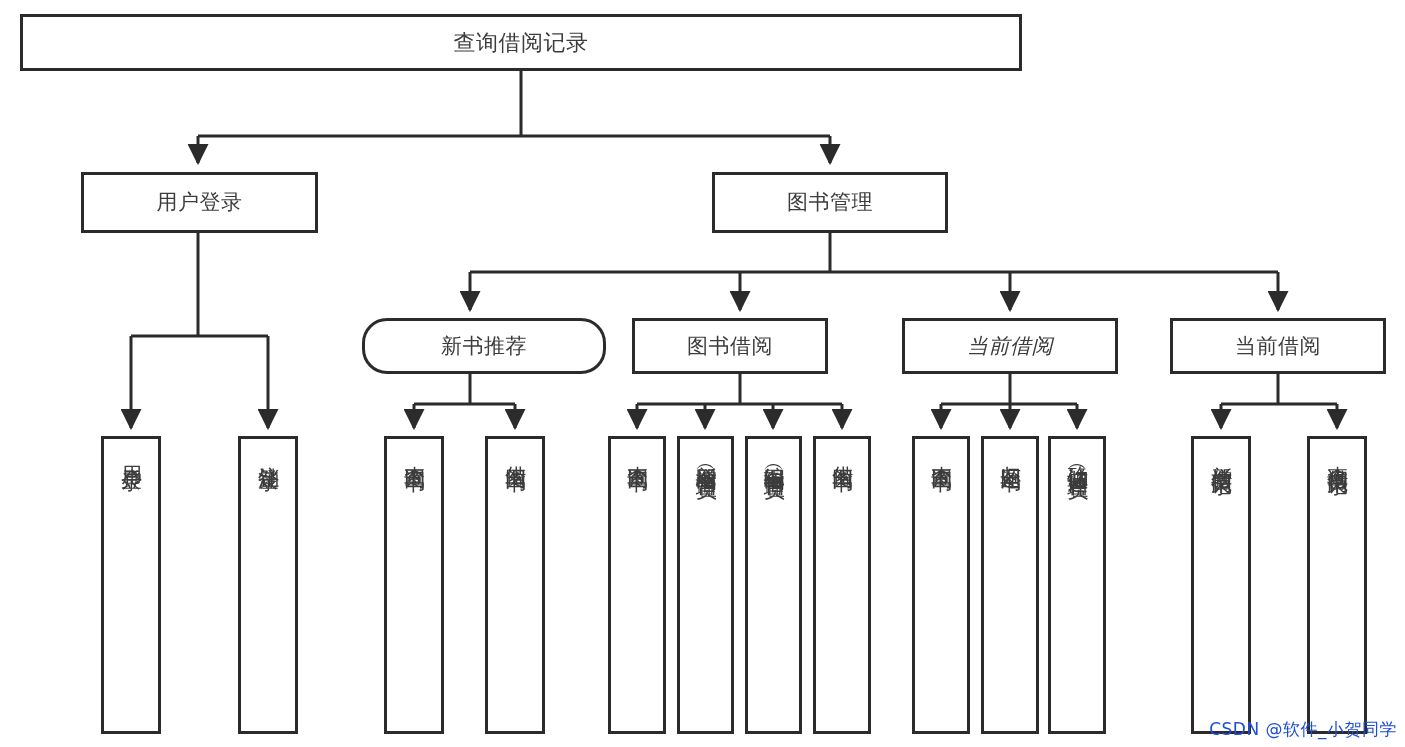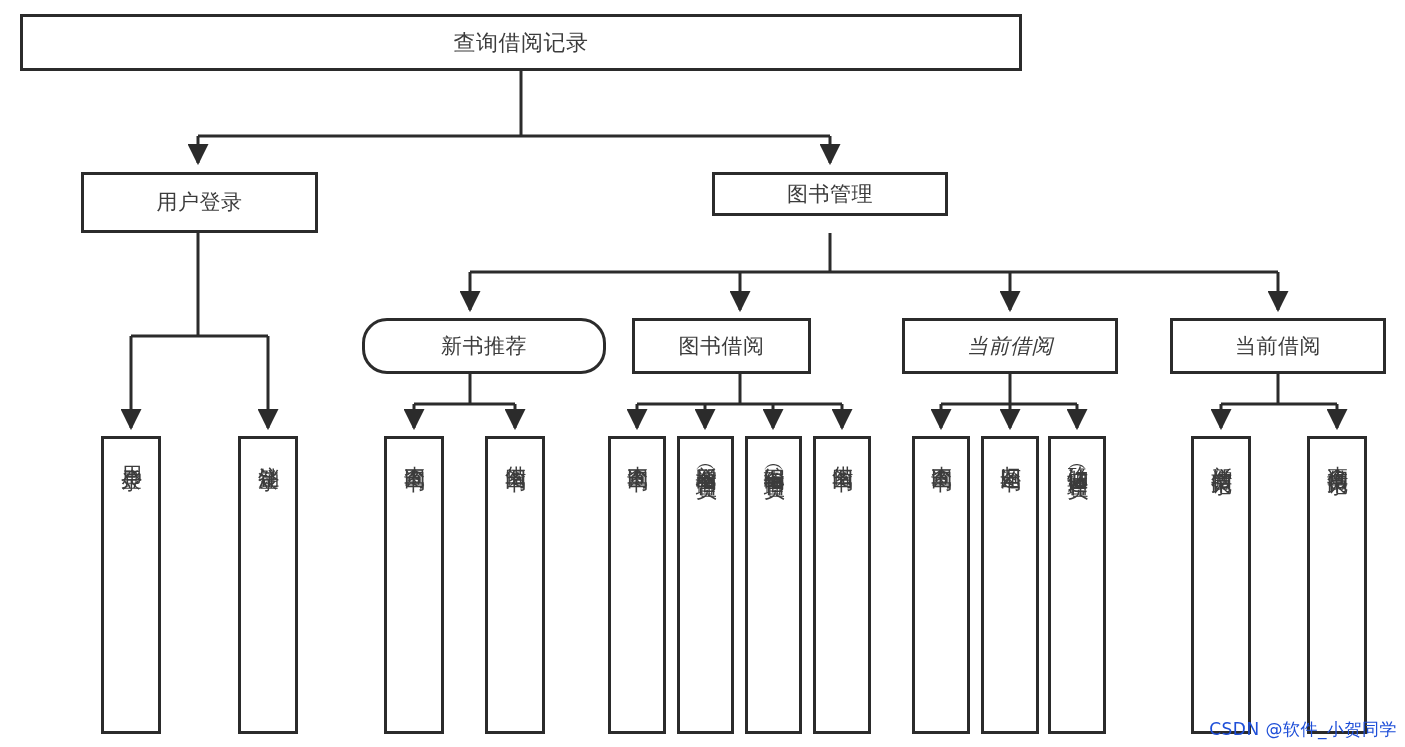--- a/index.html
+++ b/index.html
@@ -119,28 +119,28 @@
     </g>
   </svg>
 
   <div class="node root" style="left:20px; top:14px; width:1002px; height:57px;">
     <span class="label">查询借阅记录</span>
   </div>
 
   <div class="node" style="left:81px; top:172px; width:237px; height:61px;">
     <span class="label">用户登录</span>
   </div>
-  <div class="node" style="left:712px; top:172px; width:236px; height:44px;">
+  <div class="node" style="left:712px; top:172px; width:236px; height:61px;">
     <span class="label">图书管理</span>
   </div>
 
   <div class="node" style="left:362px; top:318px; width:244px; height:56px;border-radius:25px;">
     <span class="label">新书推荐</span>
   </div>
-  <div class="node" style="left:632px; top:318px; width:179px; height:56px;">
+  <div class="node" style="left:632px; top:318px; width:196px; height:56px;">
     <span class="label">图书借阅</span>
   </div>
   <div class="node" style="left:902px; top:318px; width:216px; height:56px;font-style:italic;">
     <span class="label">当前借阅</span>
   </div>
   <div class="node" style="left:1170px; top:318px; width:216px; height:56px;">
     <span class="label">当前借阅</span>
   </div>
 
   <div class="node vert" style="left:101px; top:436px; width:60px; height:298px;">

